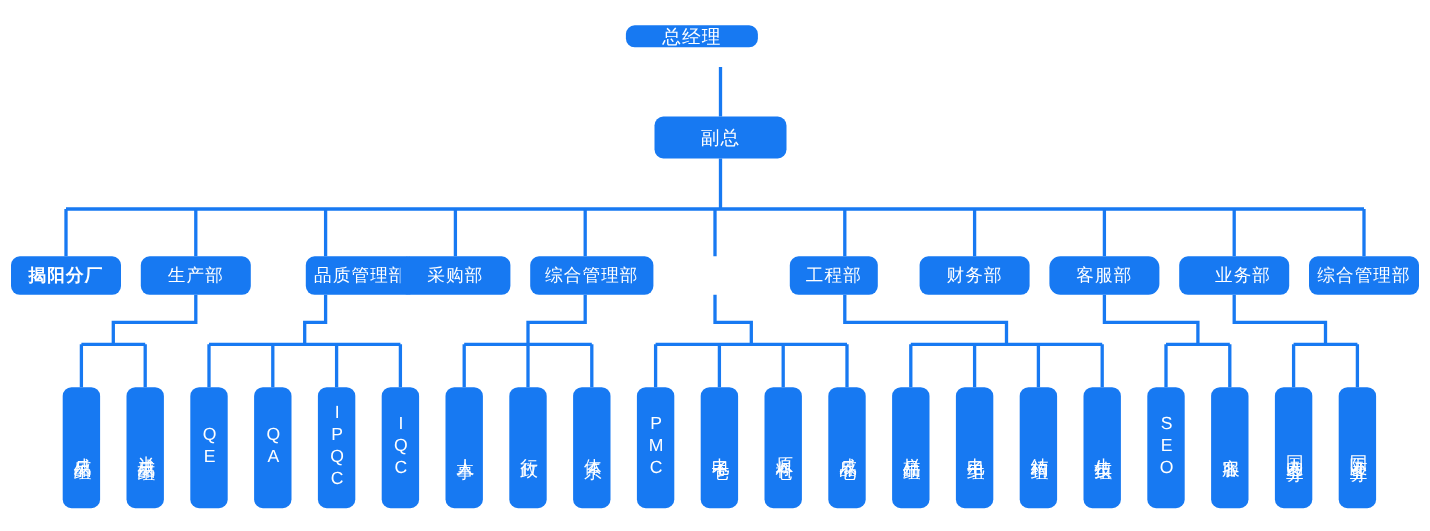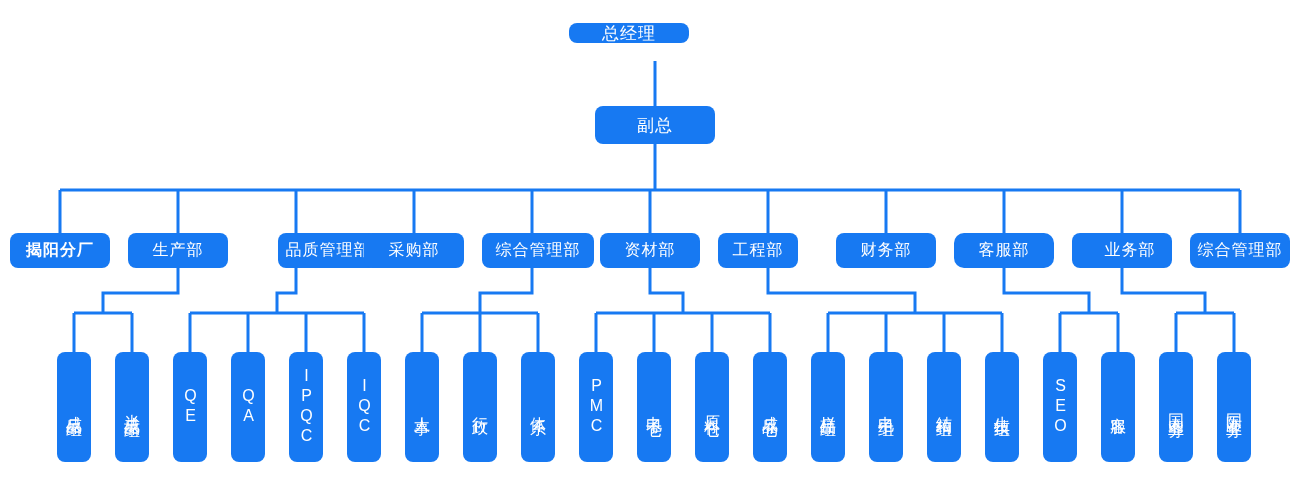--- a/index.html
+++ b/index.html
@@ -66,21 +66,20 @@
     <div class="node dept" style="left: 246px; top: 233px; width: 100px; height: 35px; margin-left: 32px;">品质管理部</div>
     <div class="node leaf" style="left: 173px; top: 352px; width: 34px; height: 110px;">QE</div>
     <div class="node leaf" style="left: 231px; top: 352px; width: 34px; height: 110px;">QA</div>
     <div class="node leaf" style="left: 289px; top: 352px; width: 34px; height: 110px;">IPQC</div>
     <div class="node leaf" style="left: 347px; top: 352px; width: 34px; height: 110px;">IQC</div>
     <div class="node dept" style="left: 364px; top: 233px; width: 100px; height: 35px;">采购部</div>
     <div class="node dept" style="left: 482px; top: 233px; width: 112px; height: 35px;">综合管理部</div>
     <div class="node leaf" style="left: 405px; top: 352px; width: 34px; height: 110px;">人事</div>
     <div class="node leaf" style="left: 463px; top: 352px; width: 34px; height: 110px;">行政</div>
     <div class="node leaf" style="left: 521px; top: 352px; width: 34px; height: 110px;">体系</div>
-    <div class="node dept" style="left: 600px; top: 233px; width: 100px; height: 35px;">资材部</div>
     <div class="node leaf" style="left: 579px; top: 352px; width: 34px; height: 110px;">PMC</div>
     <div class="node leaf" style="left: 637px; top: 352px; width: 34px; height: 110px;">电子仓</div>
     <div class="node leaf" style="left: 695px; top: 352px; width: 34px; height: 110px;">原料仓</div>
     <div class="node leaf" style="left: 753px; top: 352px; width: 34px; height: 110px;">成品仓</div>
     <div class="node dept" style="left: 718px; top: 233px; width: 80px; height: 35px;">工程部</div>
     <div class="node leaf" style="left: 811px; top: 352px; width: 34px; height: 110px;">样品组</div>
     <div class="node leaf" style="left: 869px; top: 352px; width: 34px; height: 110px;">电子组</div>
     <div class="node leaf" style="left: 927px; top: 352px; width: 34px; height: 110px;">结构组</div>
     <div class="node leaf" style="left: 985px; top: 352px; width: 34px; height: 110px;">生技组</div>
     <div class="node dept" style="left: 836px; top: 233px; width: 100px; height: 35px;">财务部</div>

